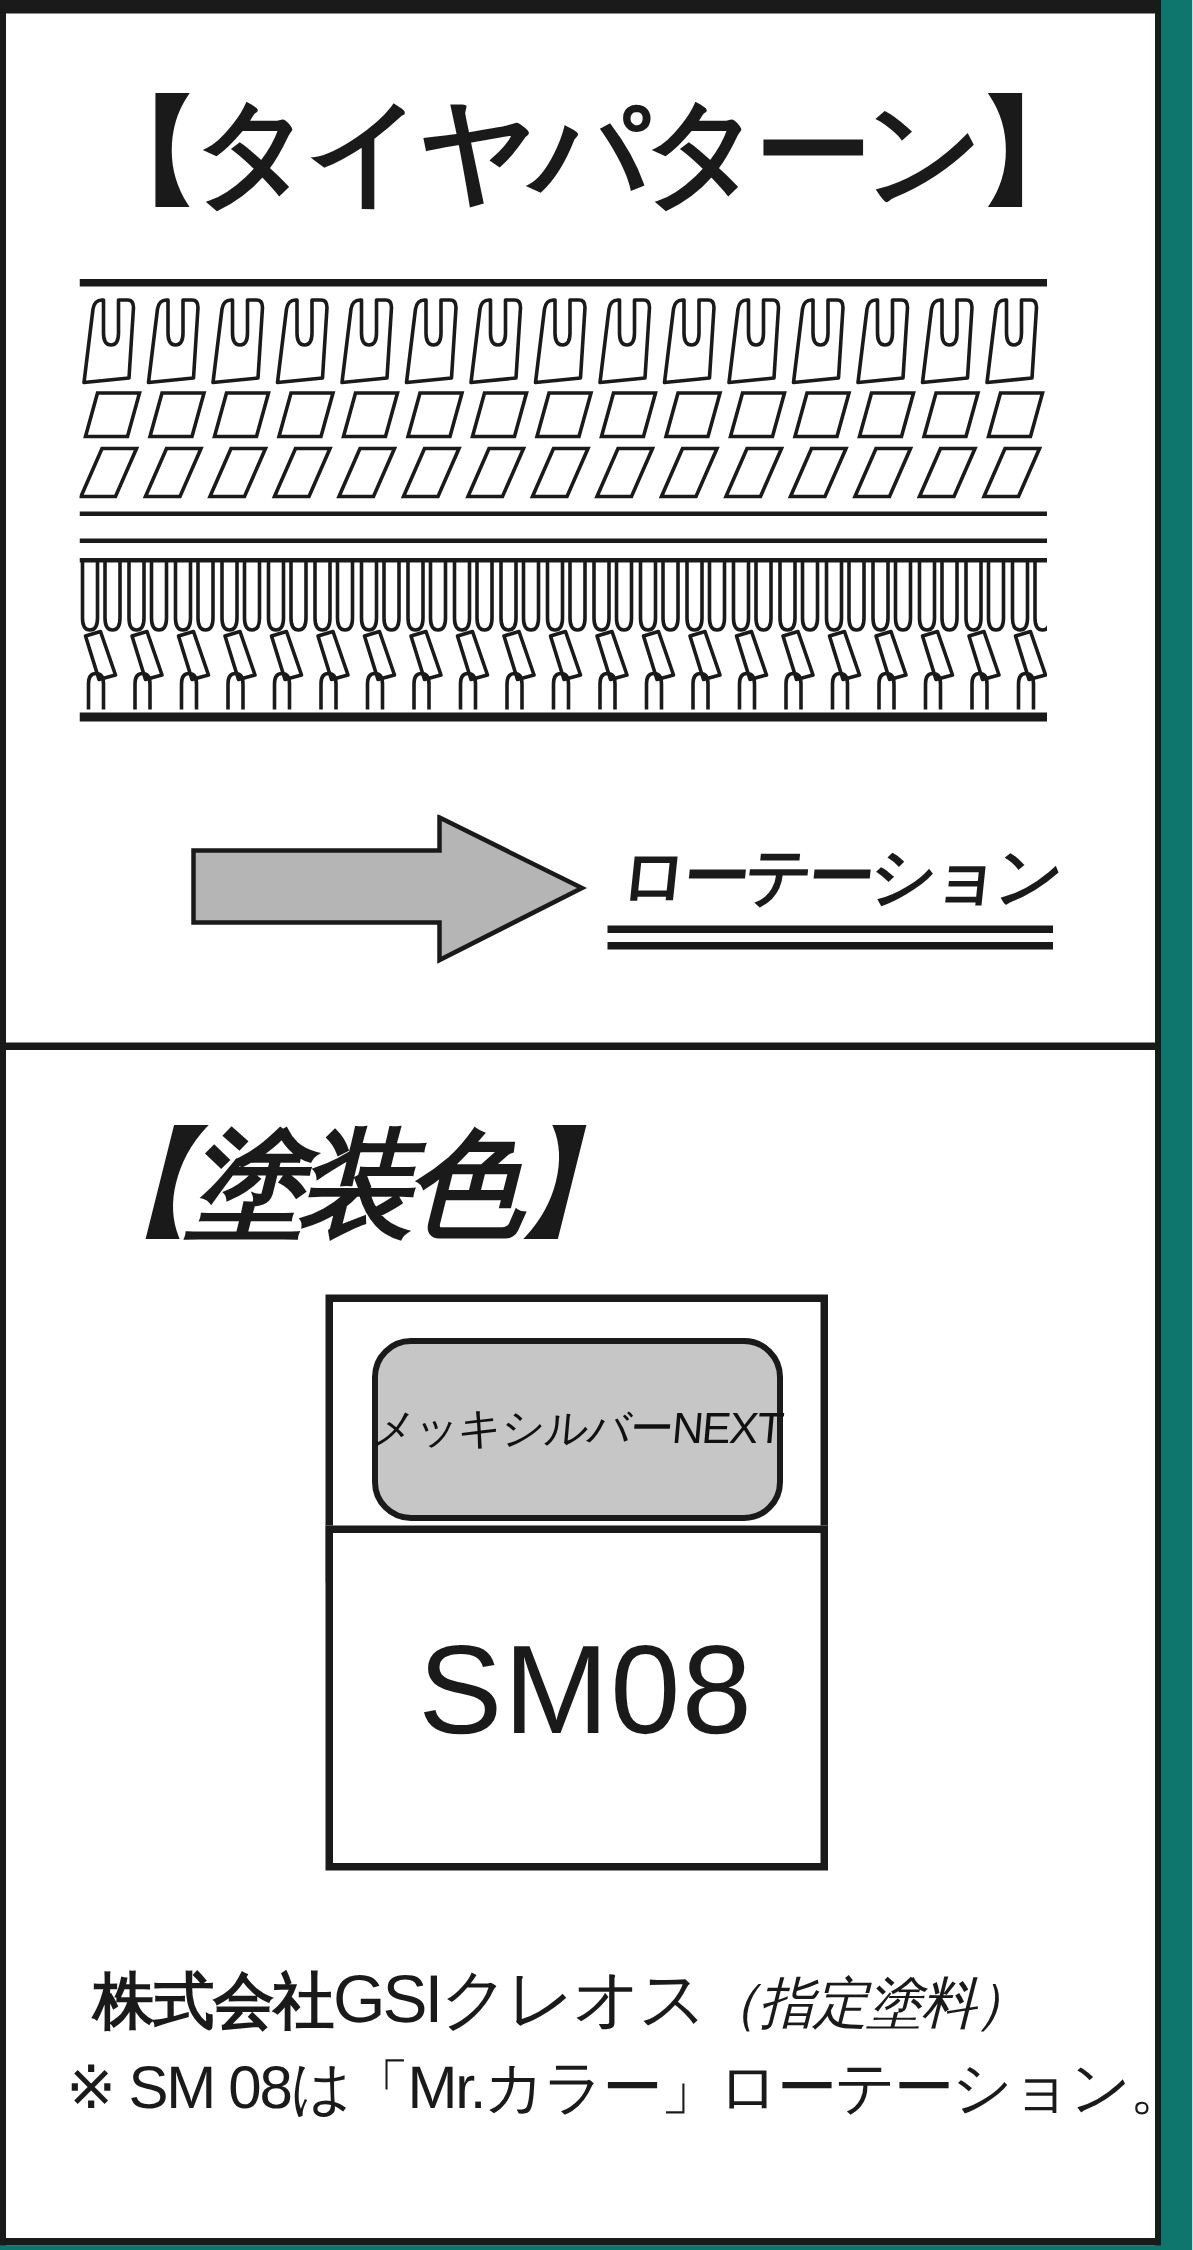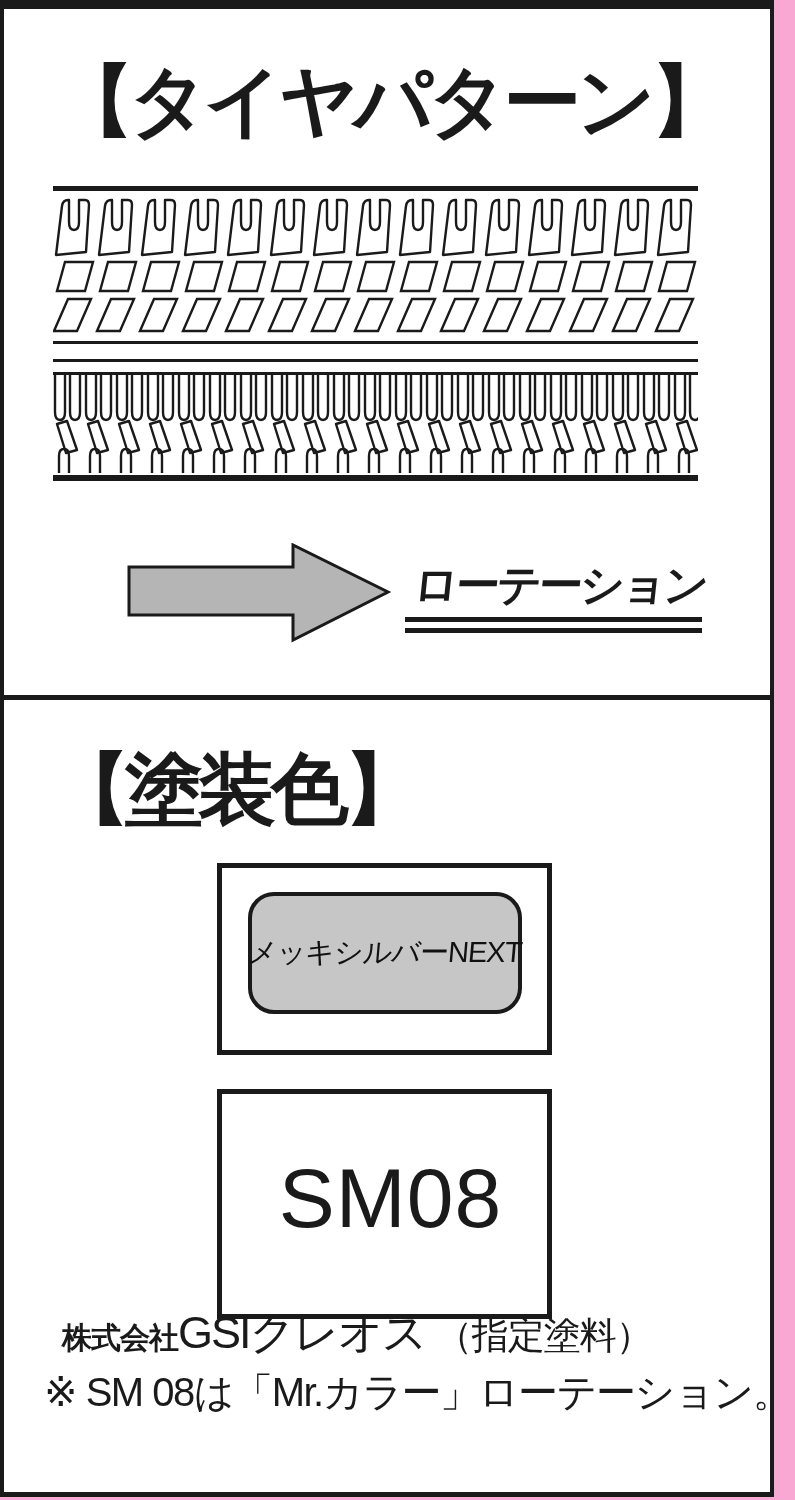--- a/index.html
+++ b/index.html
@@ -3,21 +3,21 @@
 <meta charset="utf-8">
 <style>
   html, body {
     margin: 0; padding: 0;
     background: #ffffff;
     font-family: "Liberation Sans", "DejaVu Sans", sans-serif;
   }
   #stage {
     position: relative;
     width: 795px; height: 1500px;
-    background: #f9a8d4;
+    background: #0f766e;
     overflow: hidden;
     color: var(--ink, #1a1a1a);
   }
   .panel {
     position: absolute;
     left: 0;
     width: 774px;
     border: 4px solid var(--ink);
     background: #ffffff;
     box-sizing: border-box;
@@ -28,21 +28,21 @@
   .section-title {
     position: absolute;
     font-weight: bold;
     font-size: 78px;
     letter-spacing: -5px;
     white-space: nowrap;
     color: var(--ink);
     line-height: 1;
   }
   #tire-title  { left: 56px; top: 62px;  }
-  #paint-title { left: 52px; top: 750px; }
+  #paint-title { left: 52px; top: 750px; font-style: italic; }
 
   #tread-svg   { position: absolute; left: 53px;  top: 180px; }
   #arrow-svg   { position: absolute; left: 125px; top: 543px; }
 
   #rotation-label {
     position: absolute;
     left: 414px; top: 563px;
     font-size: 44px; font-weight: bold;
     letter-spacing: -3px; white-space: nowrap;
     transform: skewX(-6deg);
@@ -58,21 +58,21 @@
 
   .bottle-box {
     position: absolute;
     left: 217px; width: 335px;
     border: 5px solid var(--ink);
     background: #ffffff;
     box-sizing: border-box;
     display: flex; align-items: center; justify-content: center;
   }
   #bottle-cap  { top: 863px;  height: 192px; }
-  #bottle-body { top: 1089px; height: 230px; padding-left: 12px; }
+  #bottle-body { top: 1017px; height: 230px; padding-left: 12px; }
 
   #paint-label {
     position: absolute;
     left: 248px; top: 892px;
     width: 274px; height: 122px;
     background: var(--label-gray, #c6c6c6);
     border: 4px solid var(--ink);
     border-radius: 26px;
     box-sizing: border-box;
     display: flex; align-items: center; justify-content: center;
@@ -92,23 +92,23 @@
     transform: translateY(-6px);
   }
 
   #maker-line {
     position: absolute;
     left: 62px; top: 1306px;
     display: flex; align-items: baseline;
     white-space: nowrap;
     line-height: 1.2;
   }
-  #maker-prefix { font-size: 30px; font-weight: bold; letter-spacing: -1px; }
+  #maker-prefix { font-size: 41px; font-weight: bold; letter-spacing: -1px; }
   #maker-name   { font-size: 45px; font-weight: normal; letter-spacing: -2px; }
-  #maker-note   { font-size: 37px; font-weight: normal; margin-left: 10px; letter-spacing: -1px; }
+  #maker-note   { font-size: 37px; font-weight: normal; letter-spacing: -1px; font-style: italic; }
 
   #footnote {
     position: absolute;
     left: 44px; top: 1368px;
     font-size: 40px;
     letter-spacing: -1.5px;
     white-space: nowrap;
     line-height: 1.2;
   }
 </style>

